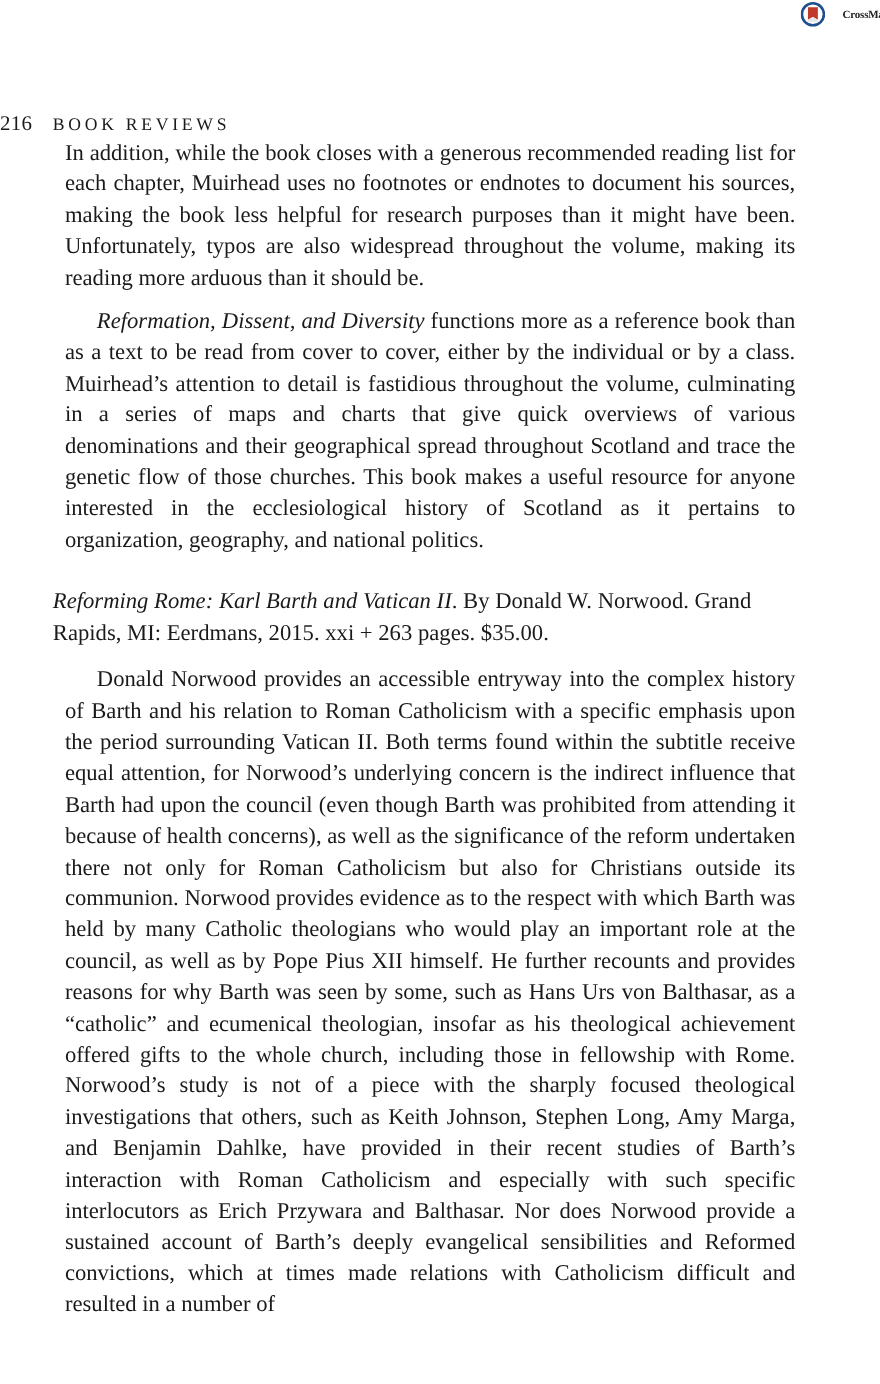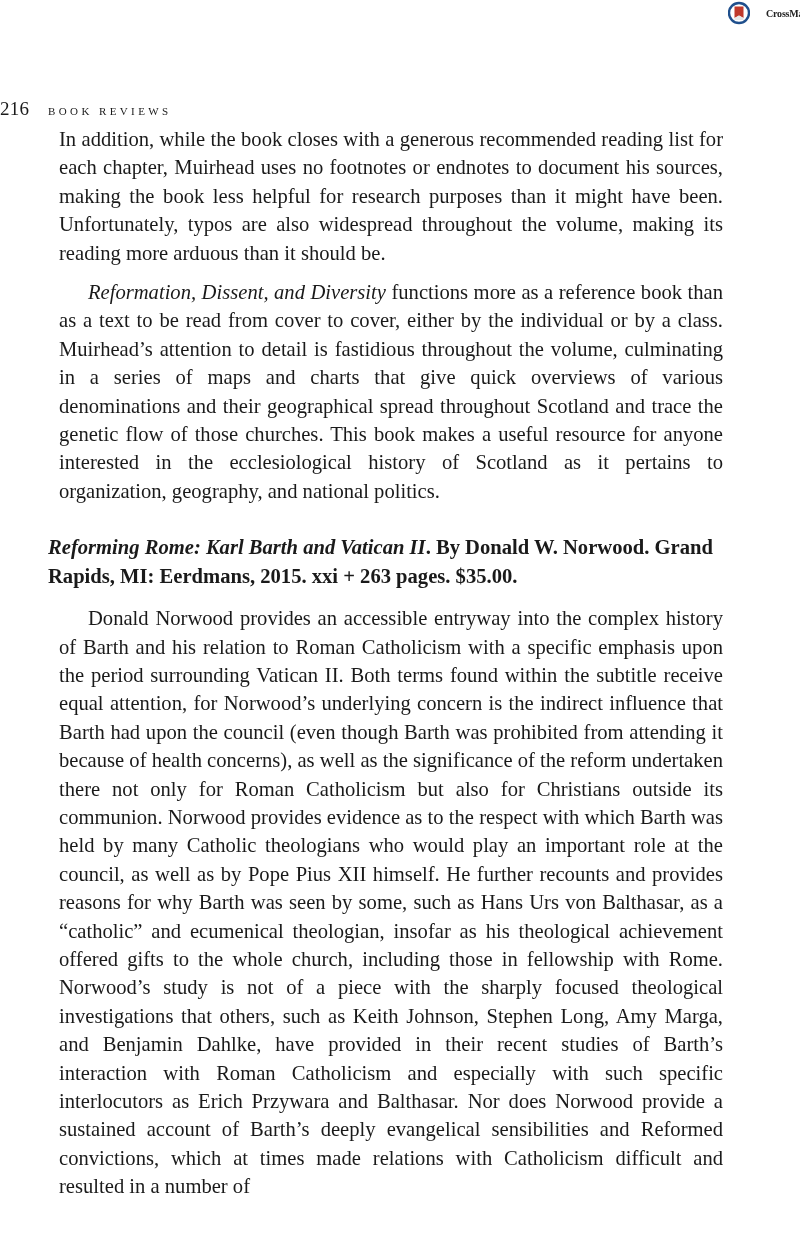--- a/index.html
+++ b/index.html
@@ -38,21 +38,21 @@
       display: flex;
       align-items: baseline;
       font-size: 19px;
     }
     .page-number {
       font-size: 20px;
       width: 48px;
       letter-spacing: 0.3px;
     }
     .section-title {
-      font-size: 11px;
+      font-size: 16px;
       letter-spacing: 3.4px;
       margin-top: 48px;
     }
     .content {
       position: absolute;
       left: 48px;
       width: 686px;
       top: 114px;
       font-size: 20.6px;
       line-height: 28.4px;
@@ -70,21 +70,20 @@
     .sig-name {
       font-size: 19px;
       letter-spacing: 0.2px;
     }
     .sig-affil {
       font-style: italic;
     }
     .citation {
       margin-top: 28px;
       text-align: left;
-      font-weight: bold;
     }
     .doi { display: block; }
     .body-para {
       margin-top: 14px !important;
     }
     .osf { font-variant-numeric: oldstyle-nums; font-size: 19px; }
   </style>
 </head>
 <body>
 

